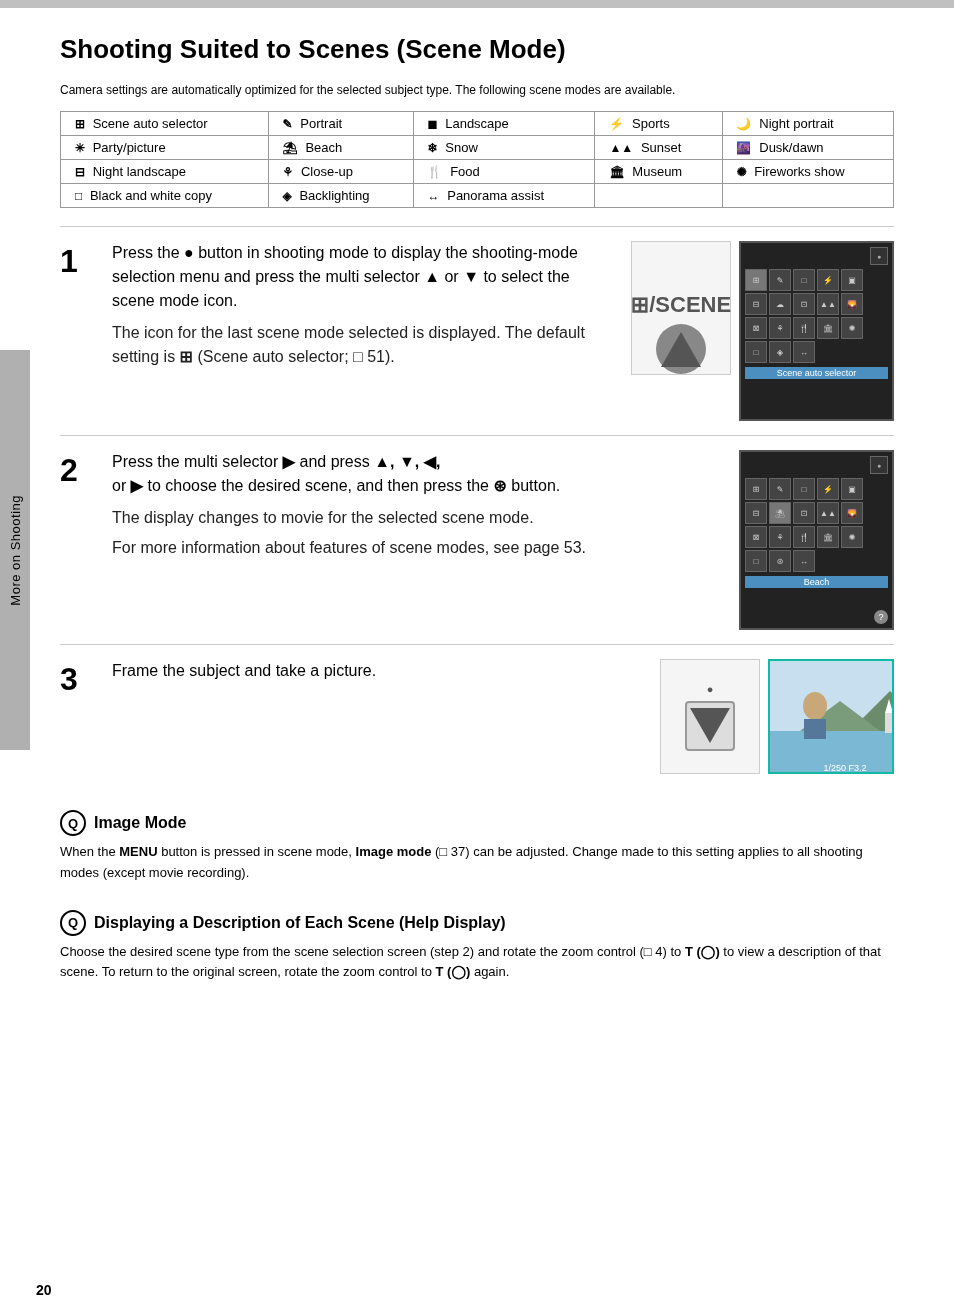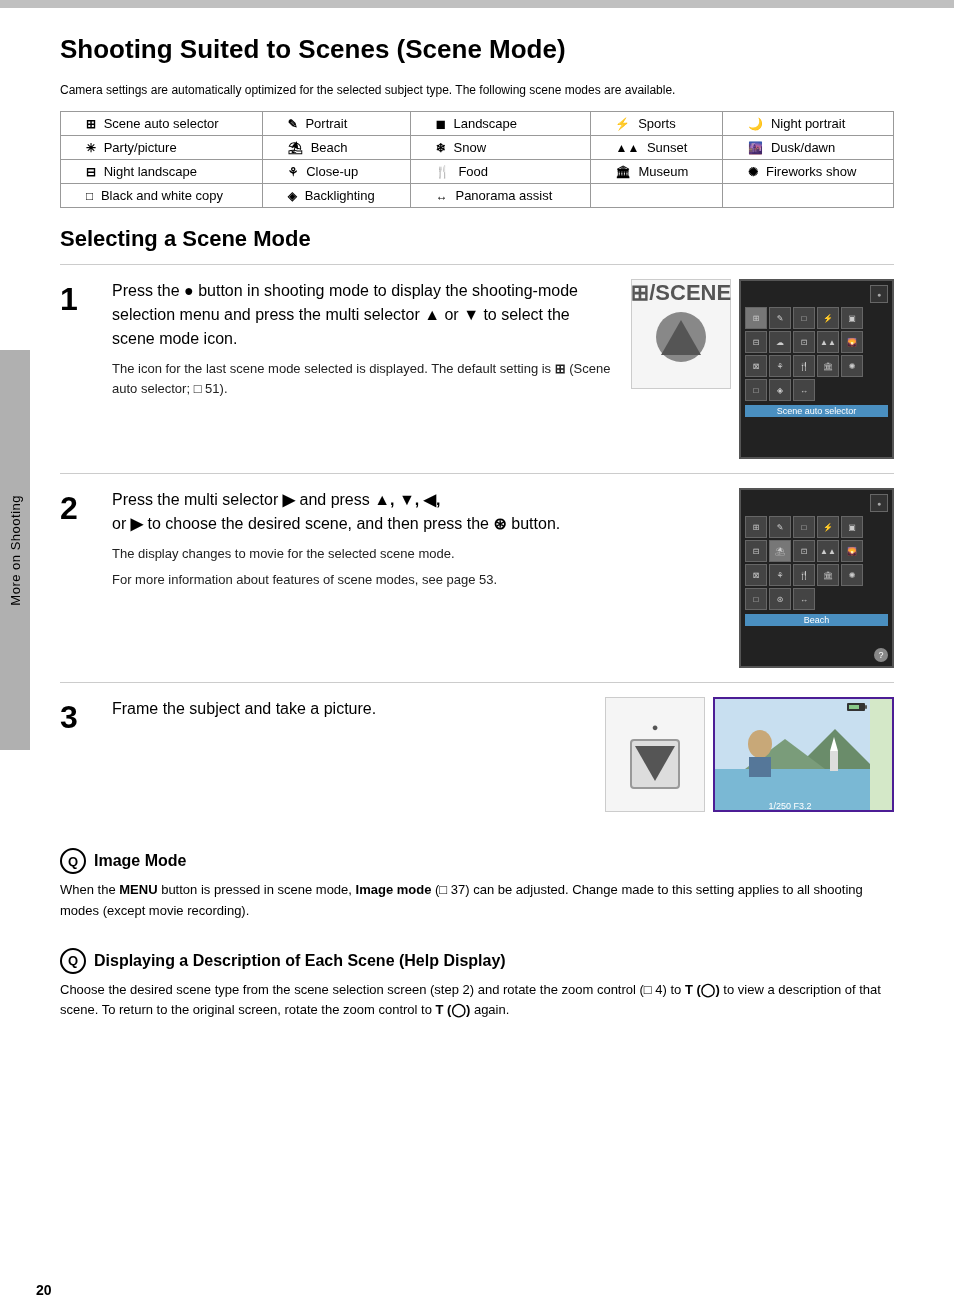--- a/index.html
+++ b/index.html
@@ -43,21 +43,21 @@
     }
     
     .scene-table {
       border-collapse: collapse;
       width: 100%;
       margin-bottom: 18px;
       font-size: 13px;
     }
     .scene-table td {
       border: 1px solid #999;
-      padding: 4px 25px;
+      padding: 4px 14px;
       vertical-align: middle;
       white-space: nowrap;
     }
     .scene-icon {
       display: inline-block;
       font-size: 12px;
       margin-right: 4px;
       font-weight: bold;
     }
     
@@ -88,38 +88,38 @@
     .step-title {
       font-size: 16px;
       font-weight: normal;
       line-height: 1.5;
       margin-bottom: 8px;
     }
     .step-title strong {
       font-weight: bold;
     }
     .step-note {
-      font-size: 13px;
+      font-size: 16px;
       color: #222;
       line-height: 1.5;
       margin-top: 6px;
     }
     .step-images {
       display: flex;
       flex-direction: row;
       gap: 8px;
       align-items: flex-start;
     }
     
     .camera-arrow-box {
       width: 100px;
-      height: 110px;
+      height: 134px;
       border: 1px solid #ccc;
       display: flex;
-      align-items: flex-start;
+      align-items: flex-end;
       justify-content: center;
       background: #f5f5f5;
     }
     .arrow-up {
       width: 0; height: 0;
       border-left: 20px solid transparent;
       border-right: 20px solid transparent;
       border-bottom: 35px solid #555;
     }
     .camera-menu-box {
@@ -189,24 +189,24 @@
       justify-content: center;
       background: #f5f5f5;
     }
     .arrow-down {
       width: 0; height: 0;
       border-left: 20px solid transparent;
       border-right: 20px solid transparent;
       border-top: 35px solid #555;
     }
     .camera-scene-box {
-      width: 181px;
+      width: 126px;
       height: 115px;
       background: #d4e8c8;
-      border: 2px solid #4c1d95;
+      border: 2px solid #14b8a6;
       position: relative;
       overflow: hidden;
       text-decoration: underline;
     }
     
     .note-section {
       margin-top: 12px;
       padding-top: 10px;
     }
     .note-header {
@@ -333,21 +333,20 @@
         <tr>
           <td><span class="scene-icon">□</span> <span>Black and white copy</span></td>
           <td><span class="scene-icon">◈</span> <span>Backlighting</span></td>
           <td><span class="scene-icon">↔</span> <span>Panorama assist</span></td>
           <td></td>
           <td></td>
         </tr>
       </tbody>
     </table>
 
-    <h2 class="section-heading">Selecting a Scene Mode</h2>
 
     <div class="step-container">
       <div class="step-number">1</div>
       <div class="step-content">
         <p class="step-title">
           Press the <strong>●</strong> button in shooting mode to display the shooting-mode selection menu and press the multi selector <strong>▲</strong> or <strong>▼</strong> to select the scene mode icon.
         </p>
         <p class="step-note">
           The icon for the last scene mode selected is displayed. The default setting is <strong>⊞</strong> (Scene auto selector; □ 51).
         </p>

